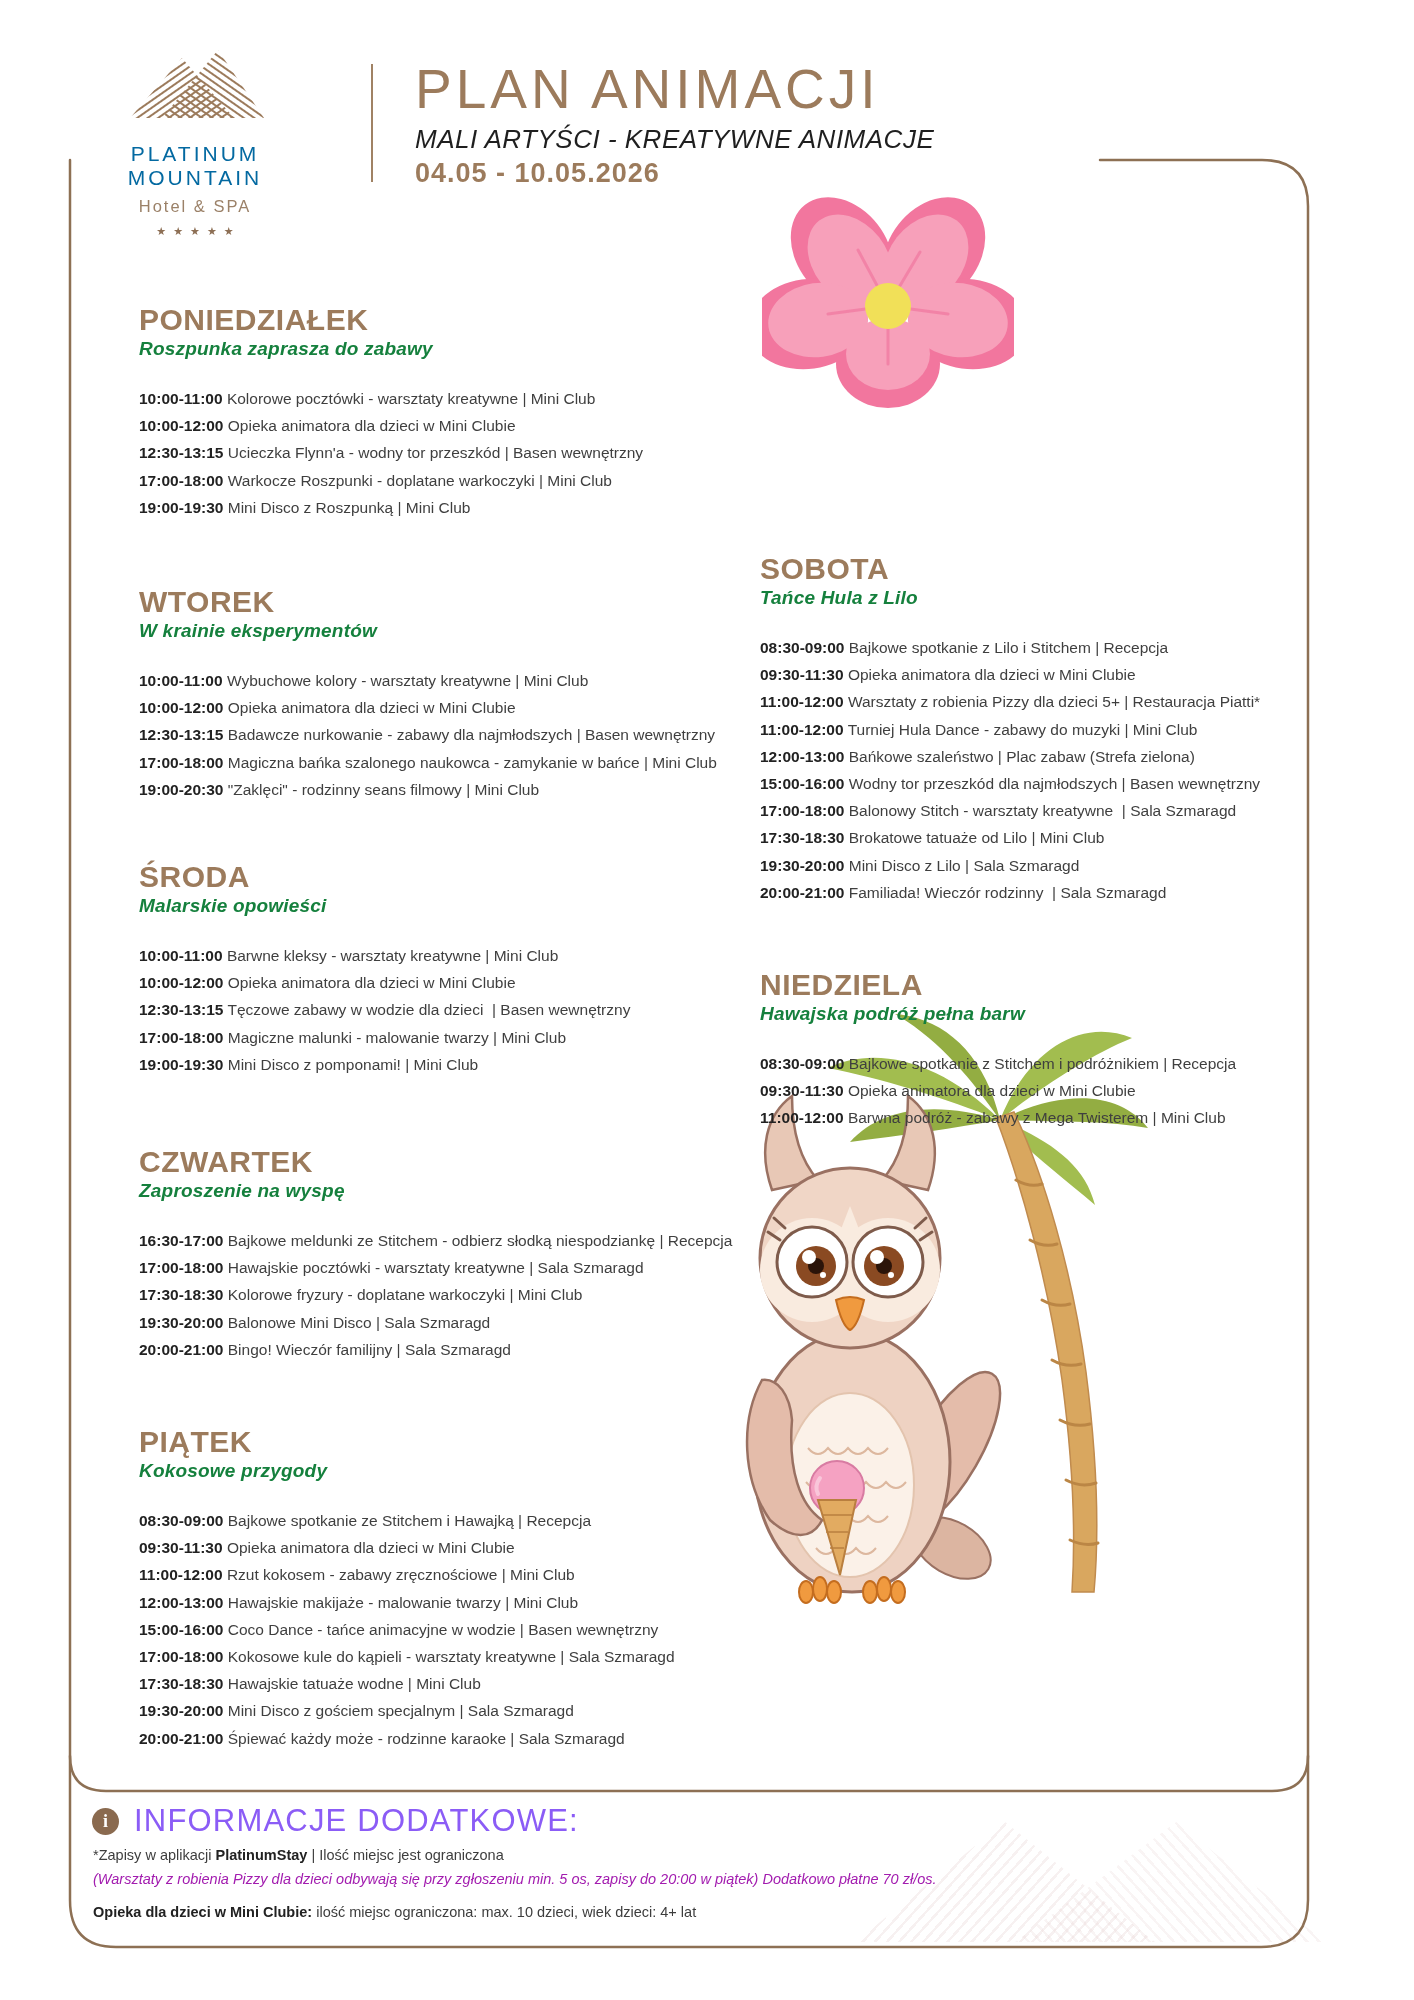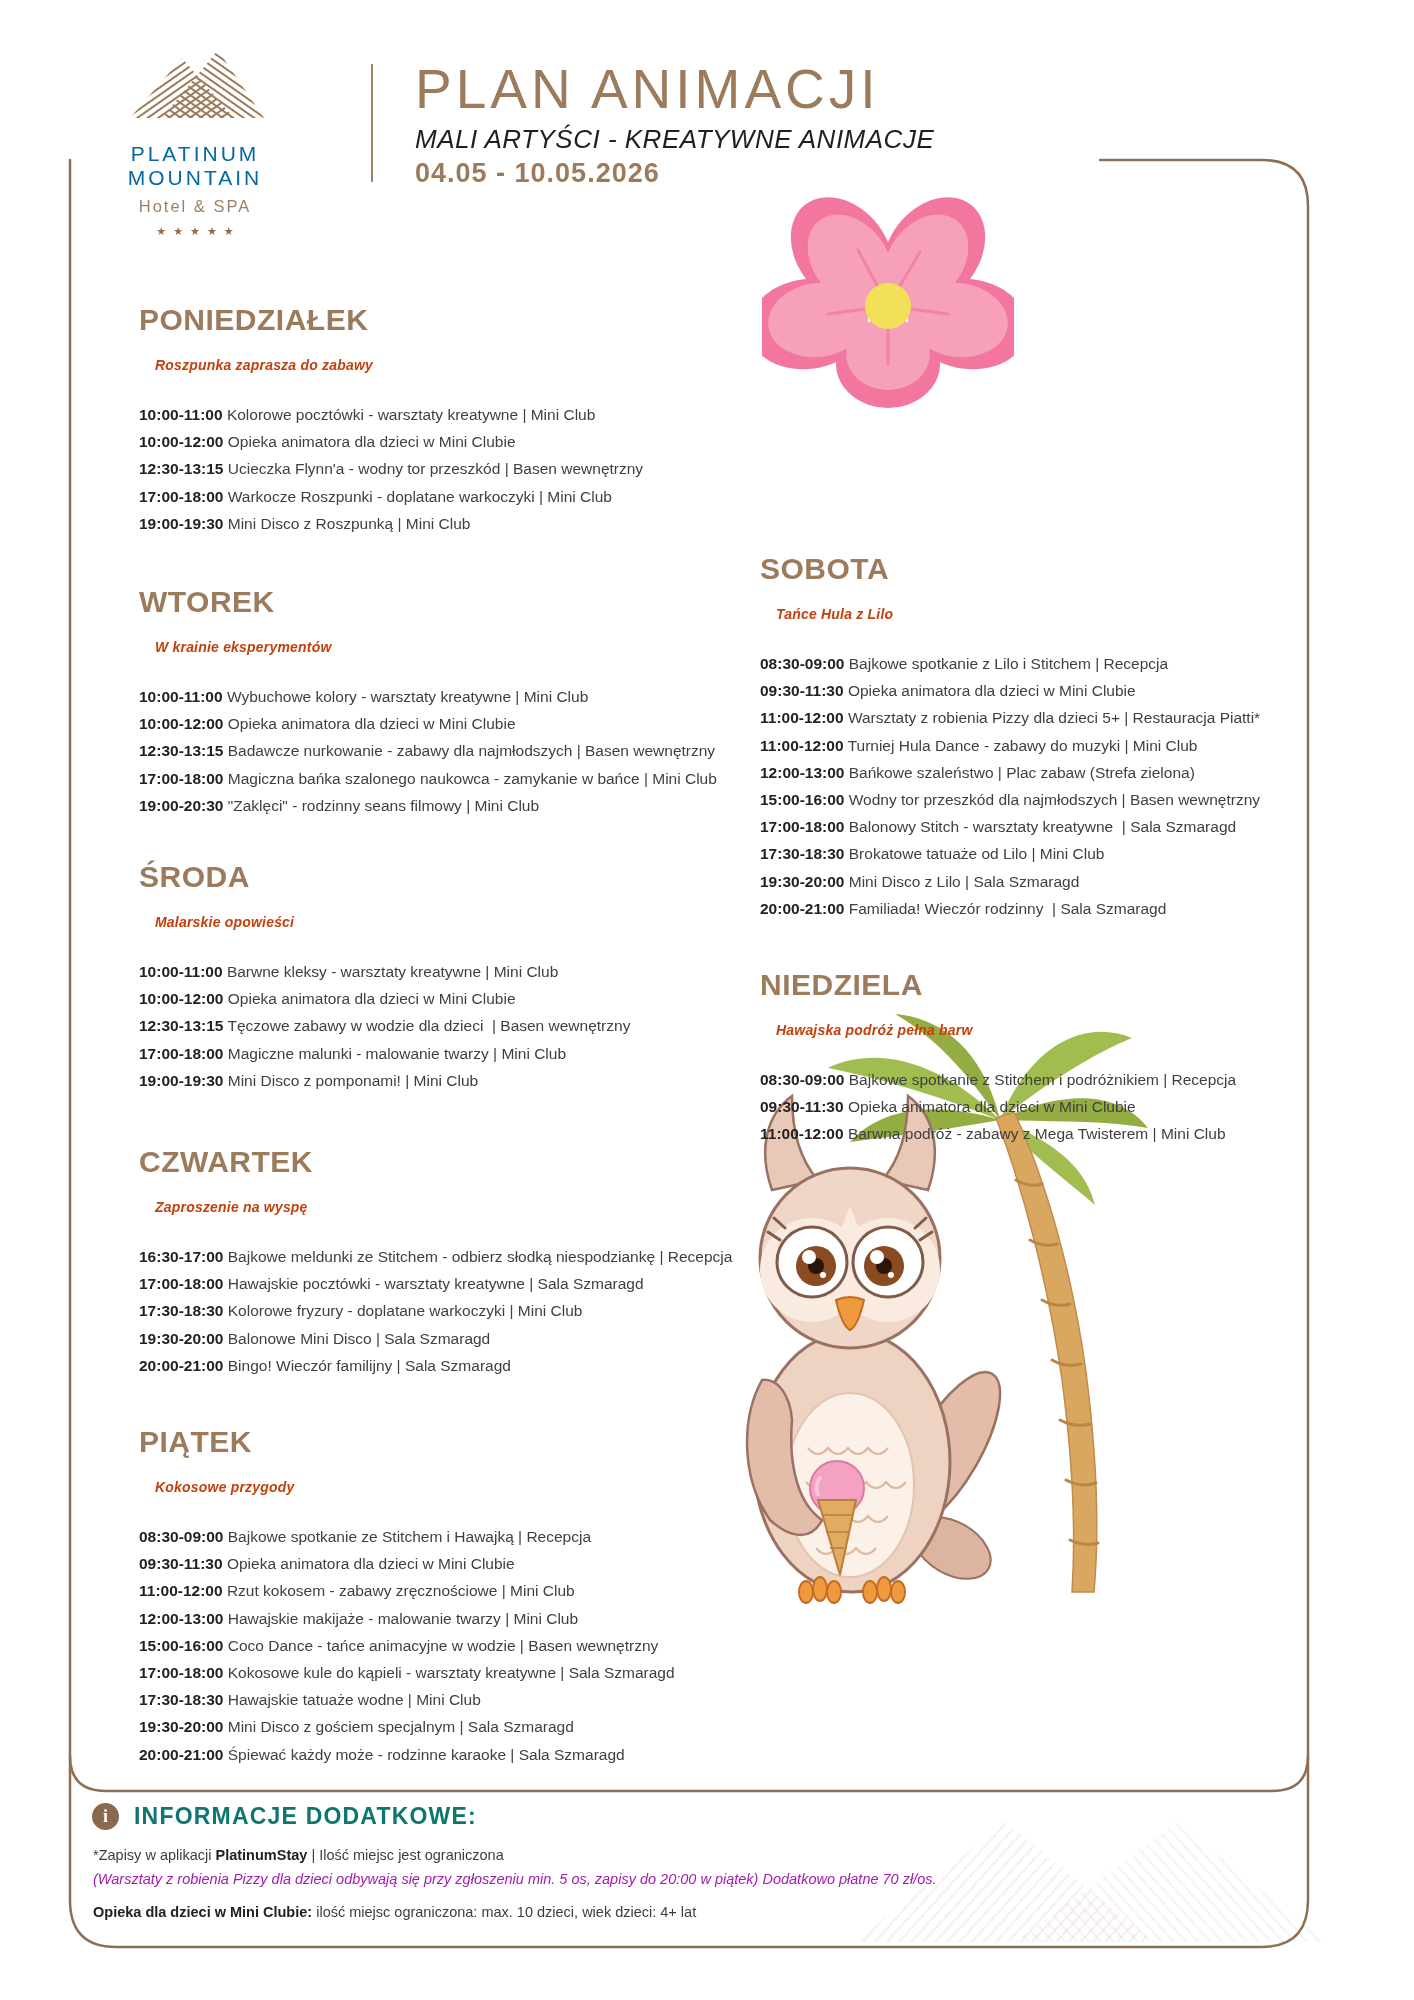--- a/index.html
+++ b/index.html
@@ -18,31 +18,31 @@
   .brand-sub{font-size:16.5px;letter-spacing:2px;color:#9b8168;margin-top:7px;}
   .brand-stars{font-size:11px;letter-spacing:7px;color:#8d6f55;margin-top:9px;padding-left:7px;}
   .logo-svg{left:126px;top:44px;}
   .v-divider{left:371px;top:64px;width:2px;height:118px;background:#a08264;}
   .title-main{left:415px;top:58px;font-size:55px;line-height:62px;font-weight:500;letter-spacing:4px;color:#9c7b5c;}
   .title-sub{left:415px;top:124px;font-size:26px;line-height:30px;font-style:italic;font-weight:500;color:#1f1f1f;letter-spacing:.5px;}
   .title-dates{left:415px;top:156px;font-size:27px;line-height:34px;font-weight:700;color:#9c7b5c;letter-spacing:1px;}
 
   
   .day h2{margin:0;font-size:30px;line-height:34px;font-weight:700;letter-spacing:.5px;color:#9c7b5c;}
-  .day .theme{margin:16px;font-size:14px;line-height:24px;font-style:italic;font-weight:700;letter-spacing:.2px;color:#c2410c;}
+  .day .theme{margin:0;font-size:19px;line-height:24px;font-style:italic;font-weight:700;letter-spacing:.2px;color:#15803d;}
   .events{margin-top:24px;}
   .event{font-size:15.5px;line-height:27.2px;color:#3f3f3f;white-space:pre;}
   .event .time{font-weight:700;color:#222222;}
 
   
   .footer-head{left:92px;top:1803px;display:flex;align-items:center;gap:15px;}
   .info-icon{width:27px;height:27px;border-radius:50%;background:#8a6a4f;color:#ffffff;
     display:flex;align-items:center;justify-content:center;
     font-family:"Liberation Serif",serif;font-weight:700;font-size:18px;}
-  .footer-title{font-size:23px;letter-spacing:1.2px;font-weight:700;color:#0f766e;}
+  .footer-title{font-size:31px;letter-spacing:1.2px;font-weight:400;color:#8b5cf6;}
   .note{left:93px;color:#3d3d3d;font-size:14.5px;line-height:21px;white-space:pre;}
   .note b{color:#222222;}
   .note.italic{font-style:italic;color:#a21caf;}
 
   
   .wm{pointer-events:none;opacity:.55;}
   .wm .tri{position:absolute;top:0;height:120px;}
   .wm .t1{left:0;width:300px;
     background:repeating-linear-gradient(-48deg,rgba(205,165,165,.28) 0 2.5px,transparent 2.5px 9px);
     clip-path:polygon(0% 100%,50% 0%,100% 100%);}

